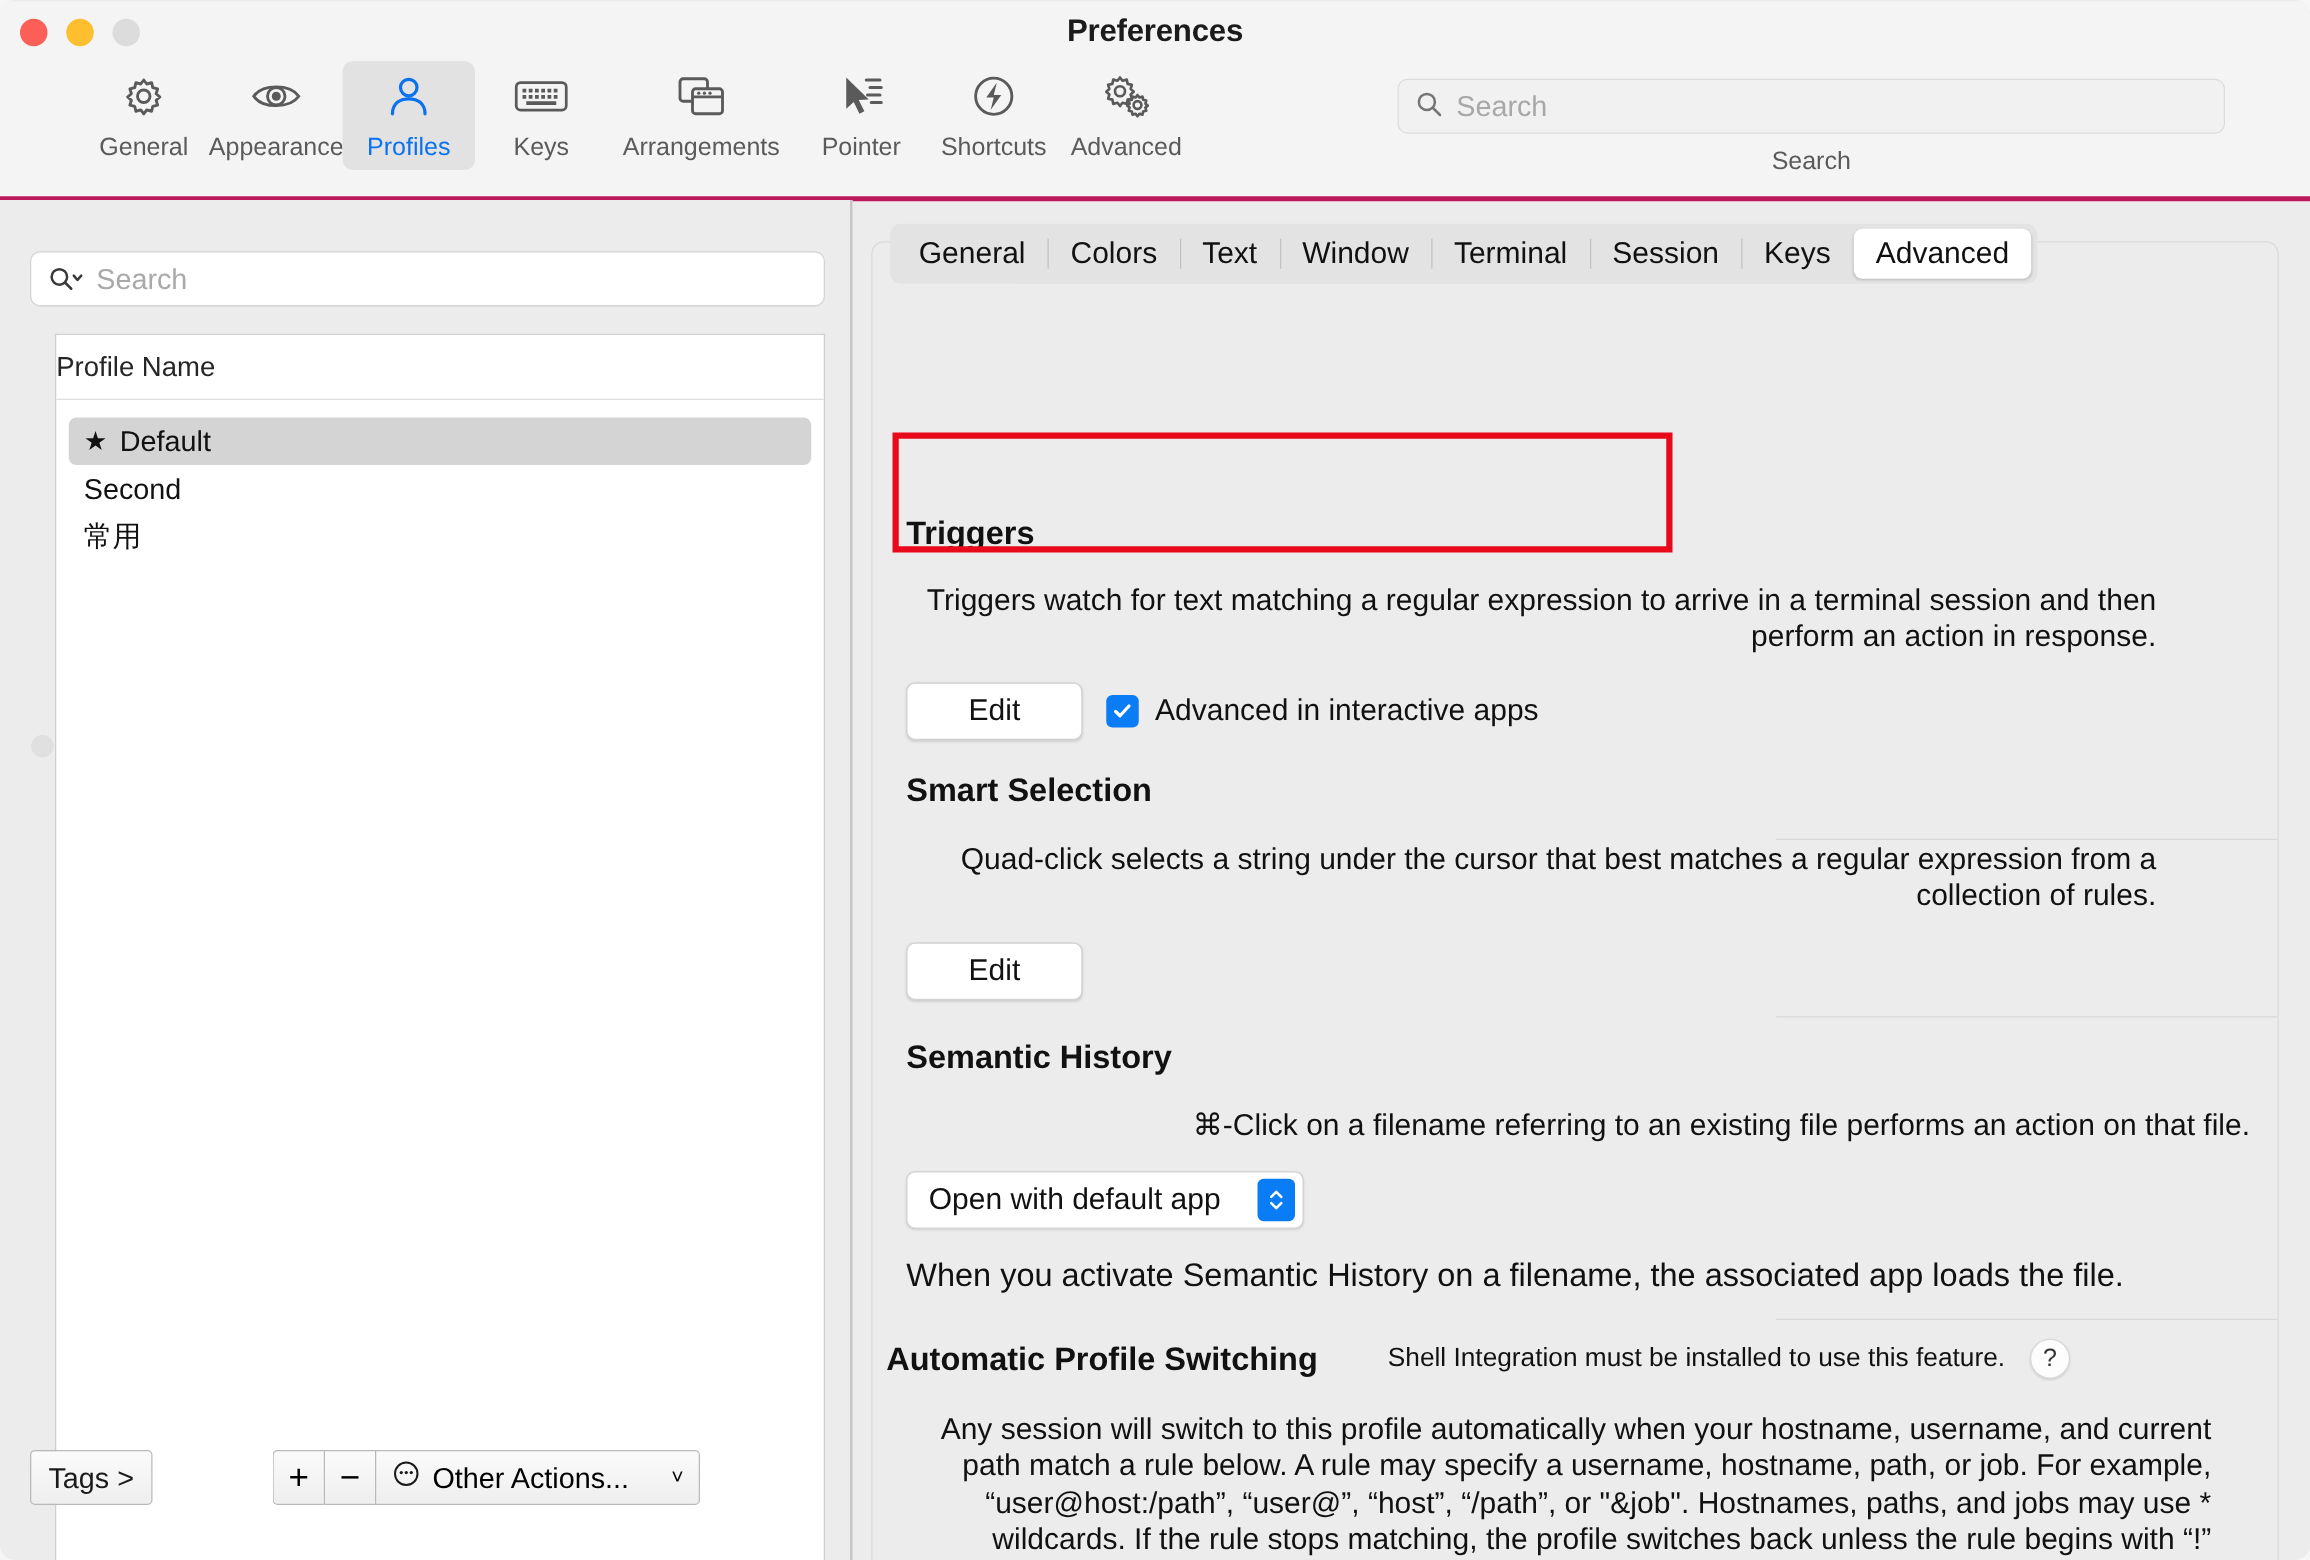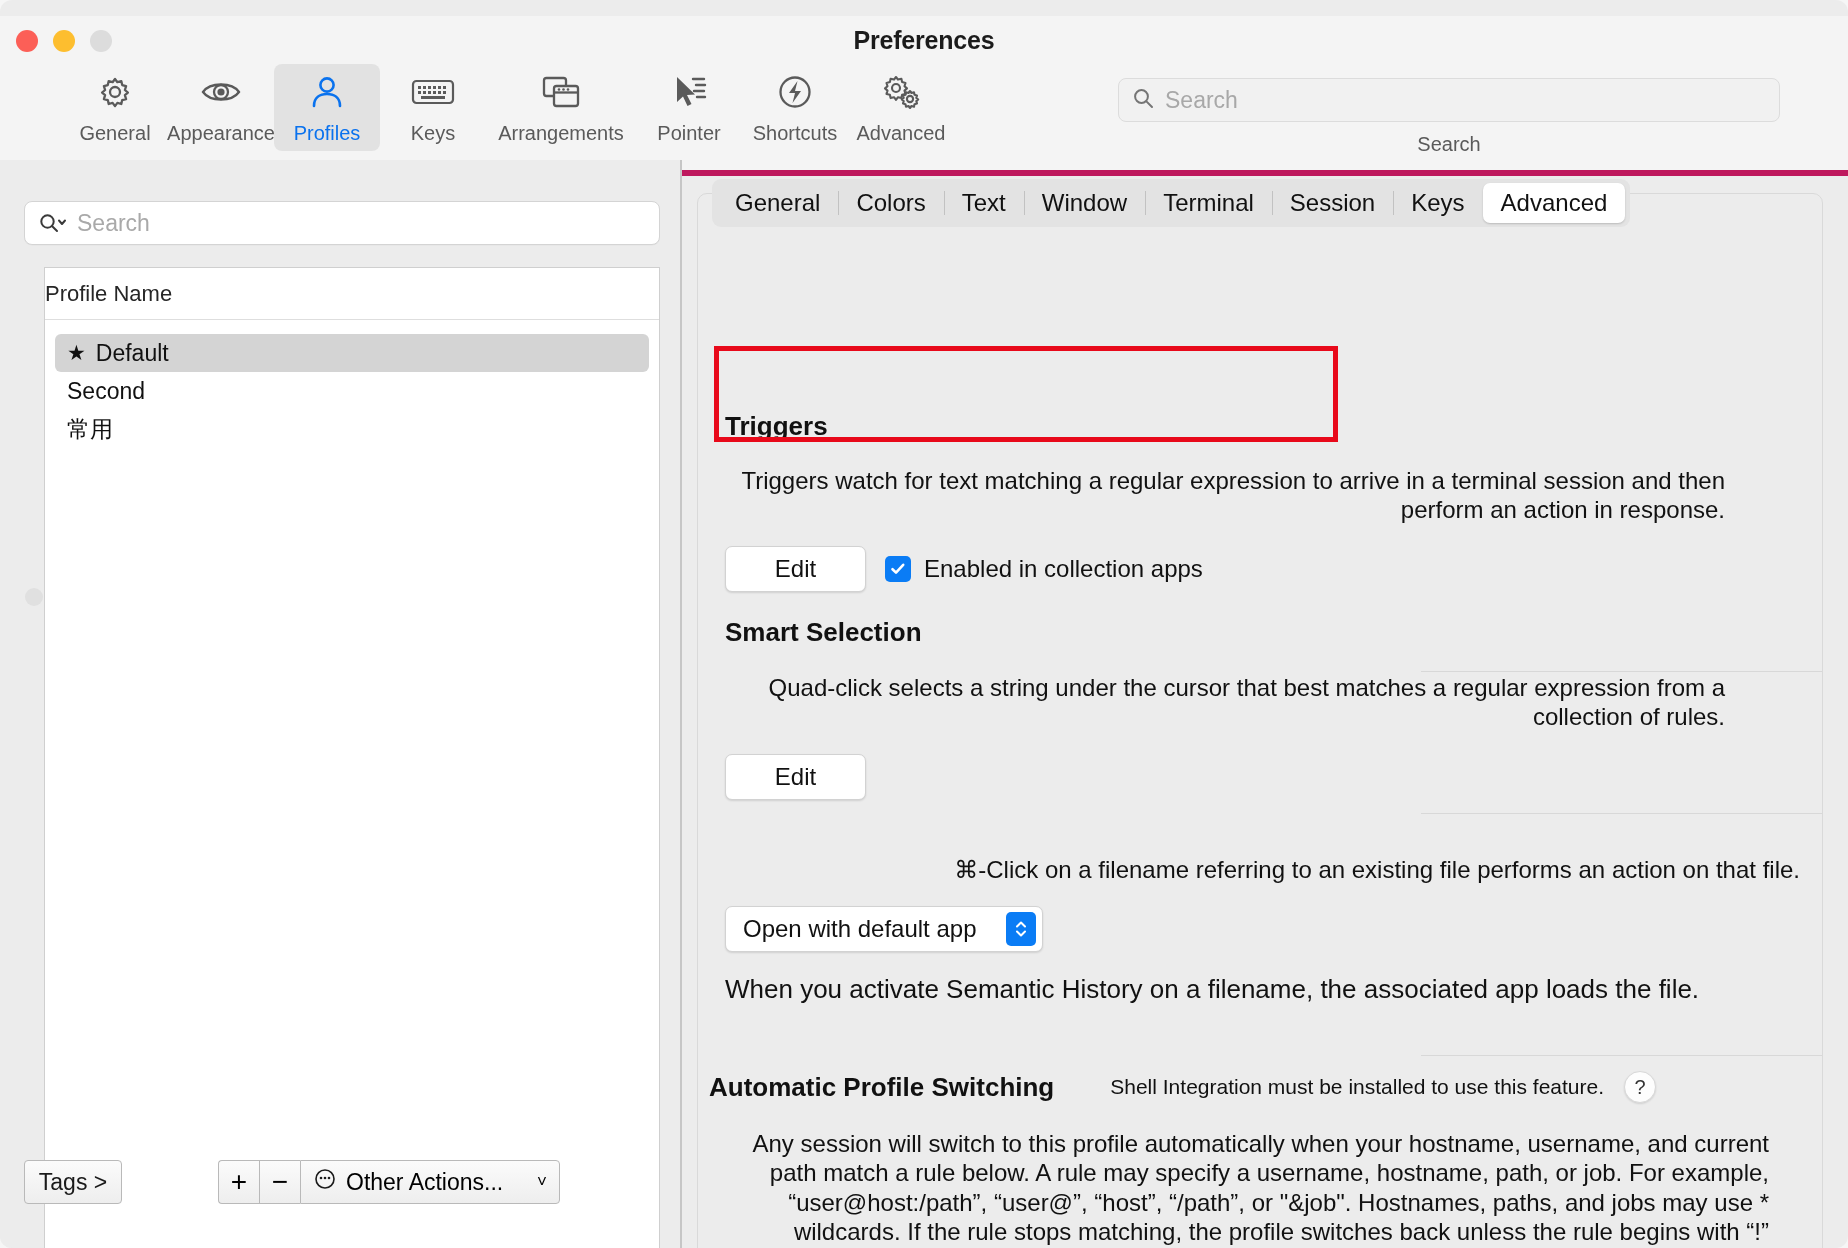--- a/index.html
+++ b/index.html
@@ -13,24 +13,24 @@
   #window {
     position: relative;
     width: 1848px; height: 1248px;
     background: #ececec;
     border-radius: 12px;
     overflow: hidden;
   }
 
   
   #titlebar {
-    position: absolute; left: 0; top: 16px;
+    position: absolute; left: 0; top: 1px;
     width: 1848px; height: 160px;
     background: #f4f4f4;
-    border-bottom: 6px solid #be185d;
+    border-bottom: 4px solid #be185d;
   }
   #traffic { position: absolute; left: 16px; top: 14px; display: flex; gap: 15px; }
   .light { width: 22px; height: 22px; border-radius: 50%; }
   .light.close { background: #fc5f57; }
   .light.min   { background: #fdbe2f; }
   .light.zoom  { background: #dcdcdc; }
 
   #window-title {
     position: absolute; left: 0; top: 10px; width: 1848px;
     text-align: center;
@@ -481,36 +481,37 @@
           <div class="sec-title">Triggers</div>
           <div class="sec-desc" id="trig-desc">Triggers watch for text matching a regular expression to arrive in a terminal session and then perform an action in response.</div>
           <div id="trig-row">
             <button class="btn-round" id="trig-edit">Edit</button>
             <div class="cb-wrap">
               <span class="cb">
                 <svg width="18" height="18" viewBox="0 0 18 18" fill="none" stroke="#ffffff" stroke-width="2.6" stroke-linecap="round" stroke-linejoin="round">
                   <path d="M3.5 9.2 L7 12.6 L14.2 4.8"></path>
                 </svg>
               </span>
-              <span>Enabled in collection apps</span>
+              <span>Advanced in interactive apps</span>
             </div>
           </div>
         </div>
 
         <div class="divider" id="div1"></div>
 
         <div id="sec-smart">
           <div class="sec-title">Smart Selection</div>
           <div class="sec-desc" id="smart-desc">Quad-click selects a string under the cursor that best matches a regular expression from a collection of rules.</div>
           <button class="btn-round" id="smart-edit">Edit</button>
         </div>
 
         <div class="divider" id="div2"></div>
 
         <div id="sec-semantic">
+          <div class="sec-title">Semantic History</div>
           <div class="sec-desc" id="sem-desc">⌘-Click on a filename referring to an existing file performs an action on that file.</div>
           <div id="popup">
             <span>Open with default app</span>
             <span id="popup-stepper">
               <svg width="14" height="22" viewBox="0 0 14 22" fill="none" stroke="#ffffff" stroke-width="2" stroke-linecap="round" stroke-linejoin="round">
                 <path d="M3 8.5 L7 4.5 L11 8.5"></path>
                   <path d="M3 13.5 L7 17.5 L11 13.5"></path>
               </svg>
             </span>
           </div>

